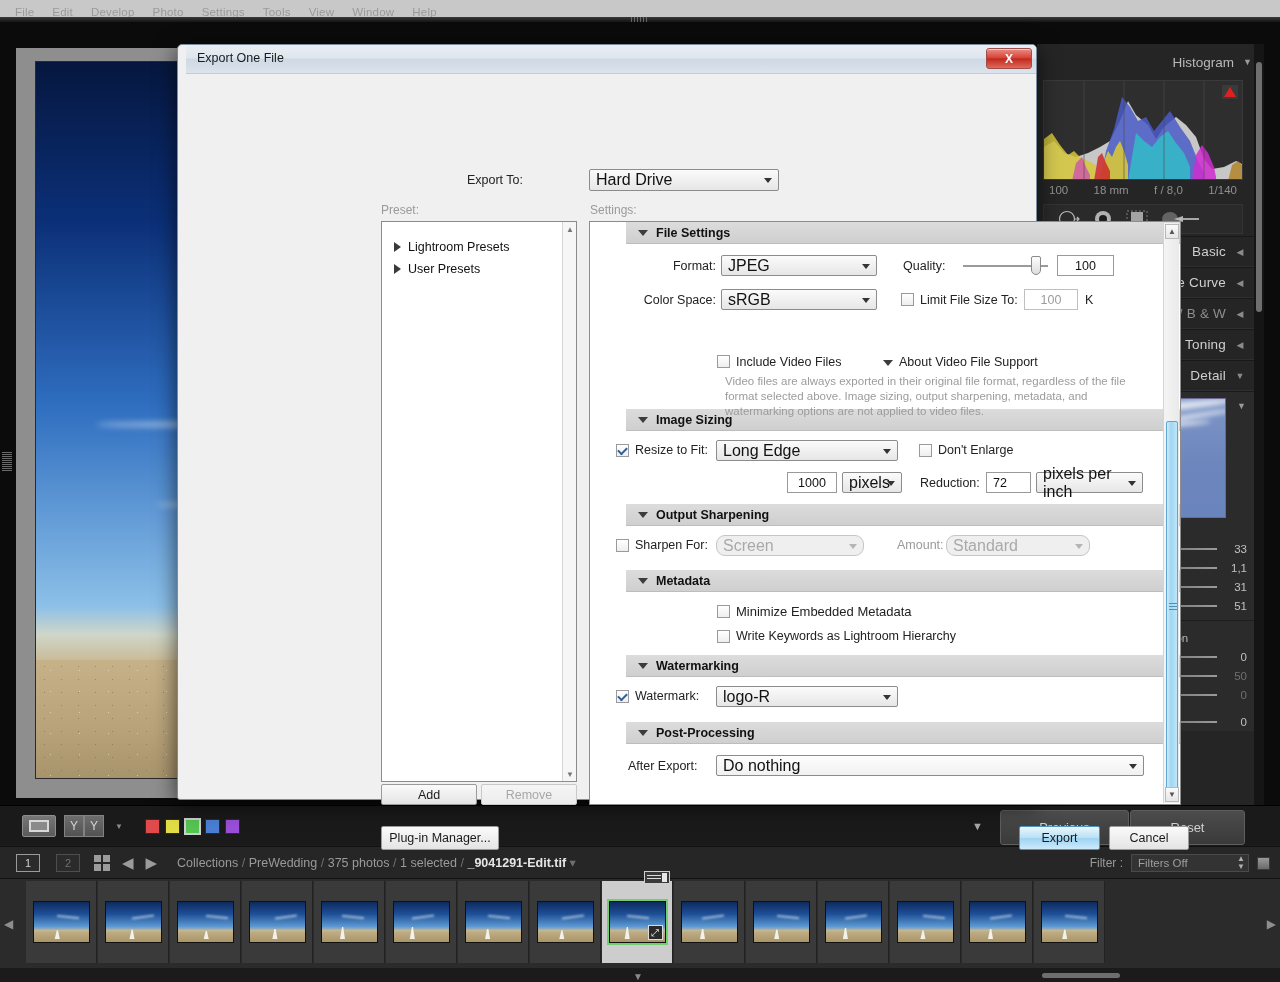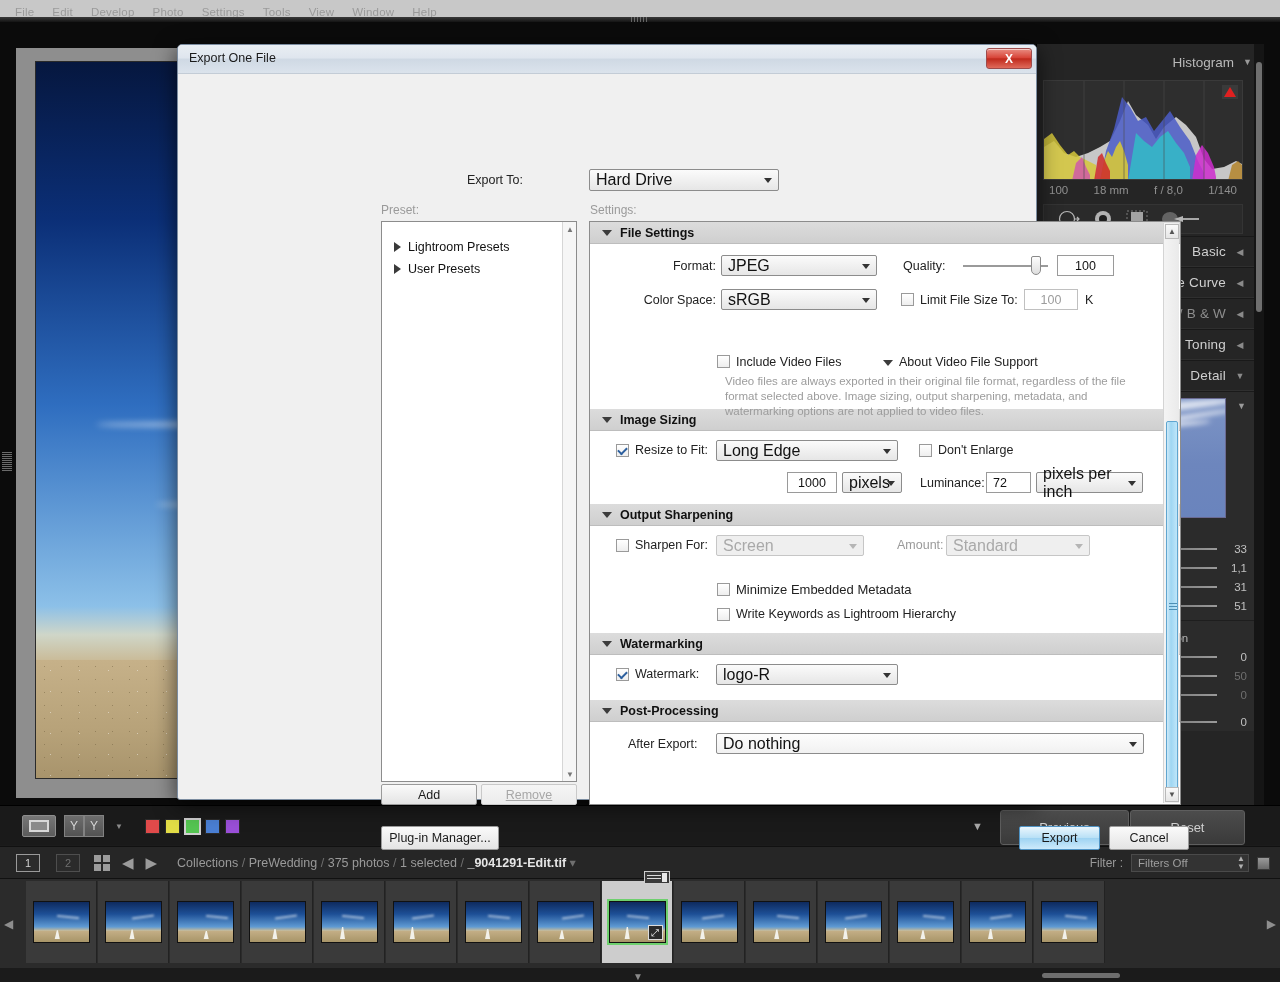--- a/index.html
+++ b/index.html
@@ -157,21 +157,21 @@
        background:repeating-linear-gradient(#ddd 0 1px, transparent 1px 3px);}
   .cellflag .bx{ width:5px;height:9px;background:#e8e8e8;}
   #fs-bottom{ position:absolute; left:0; bottom:0; width:1280px; height:14px; background:#1b1b1b;}
   #fs-scroll{ position:absolute; left:1042px; bottom:4px; width:78px; height:5px; background:#6e6e6e; border-radius:3px;}
   #fs-caret{ position:absolute; left:633px; bottom:0px; color:#8a8a8a; font-size:10px;}
 
   
   #dlg { position:absolute; left:177px; top:44px; width:860px; height:756px;
          background:#f0f0f0; border:1px solid #7b8ca0; border-radius:5px 5px 3px 3px;
          box-shadow:0 5px 22px rgba(0,0,0,.65); }
-  #dlg-title{ position:absolute; left:0; top:0; right:0; height:29px;
+  #dlg-title{ position:absolute; left:8px; top:0; right:0; height:29px;
               background:linear-gradient(#e9eef3 0%, #dfe6ee 45%, #cfd9e4 52%, #dbe3ec 100%);
               border-radius:4px 4px 0 0; border-bottom:1px solid #c3ccd6; }
   #dlg-title .t{ position:absolute; left:11px; top:6px; color:#1a1a1a; font-size:12.5px;}
   #closebtn{ position:absolute; right:4px; top:3px; width:46px; height:21px; border-radius:3px;
              border:1px solid #9d4b4b; background:linear-gradient(#e98d82 0%,#d8463a 45%,#c02a1d 52%,#e06a5b 100%);
              color:#fff; font-size:12px; font-weight:bold; display:flex; align-items:center; justify-content:center;
              box-shadow:inset 0 1px 0 rgba(255,255,255,.55);}
   #dlg-body{ position:absolute; left:0; top:29px; right:0; bottom:0; background:#f0f0f0;
              border-radius:0 0 3px 3px;}
 
@@ -181,51 +181,51 @@
   
   #exportto-lbl{ position:absolute; left:240px; top:99px; width:105px; }
   #exportto-sel{ position:absolute; left:411px; top:95px; width:190px; height:22px;}
 
   .combo{ background:linear-gradient(#fbfbfb,#e6e6e6); border:1px solid #8c8c8c; border-radius:2px;
           display:flex; align-items:center; padding:0 20px 0 6px; color:#111; font-size:16px;
           position:relative; }
   .combo.flat{ background:linear-gradient(#fdfdfd,#f1f1f1); }
   .combo .ar{ position:absolute; right:6px; top:50%; margin-top:-2px; width:0;height:0;
               border-left:4px solid transparent;border-right:4px solid transparent;border-top:5px solid #333;}
-  .combo.dis{ background:#efefef; border-color:#c6c6c6; color:#a9a9a9;}
+  .combo.dis{ background:#efefef; border-color:#c6c6c6; color:#a9a9a9;border-radius:9px;}
   .combo.dis .ar{ border-top-color:#b5b5b5; }
   .txtbox{ background:#fff; border:1px solid #9a9a9a; color:#111; font-size:12.5px;
            display:flex; align-items:center; padding:0 6px; }
   .txtbox.center{ justify-content:center; }
   .txtbox.dimb{ color:#9c9c9c; border-color:#c0c0c0;}
 
   #preset-lbl{ position:absolute; left:203px; top:129px; }
   #settings-lbl{ position:absolute; left:412px; top:129px; }
 
   #presetlist{ position:absolute; left:203px; top:147px; width:196px; height:561px;
                background:#fff; border:1px solid #8c8c8c; }
   .pitem{ display:flex; align-items:center; gap:7px; padding:4px 0 4px 12px; color:#111; font-size:12.5px;}
   .pitem .tri{ width:0;height:0;border-top:5px solid transparent;border-bottom:5px solid transparent;
                border-left:7px solid #3a3a3a;}
   #pl-scroll{ position:absolute; right:0; top:0; width:14px; height:100%; background:#f6f6f6;
               border-left:1px solid #d6d6d6;}
   .scar{ width:14px; height:14px; display:flex; align-items:center; justify-content:center; color:#777; font-size:8px;}
 
   #addbtn{ position:absolute; left:203px; top:710px; width:96px; height:21px;}
-  #rembtn{ position:absolute; left:303px; top:710px; width:96px; height:21px;text-decoration:underline;}
+  #rembtn{ position:absolute; left:303px; top:710px; width:96px; height:21px;}
   .btn{ background:linear-gradient(#fafafa,#e4e4e4); border:1px solid #9a9a9a; border-radius:2px;
         display:flex; align-items:center; justify-content:center; color:#1a1a1a; font-size:12.5px;}
   .btn.dis{ color:#a7a7a7; border-color:#c9c9c9; background:linear-gradient(#f5f5f5,#ececec);}
   .btn.primary{ background:linear-gradient(#eaf6fd,#b8e0f6 50%,#9ed3f2 51%,#cdeafb);
                 border:1px solid #4f93c4; }
 
   #settingspane{ position:absolute; left:411px; top:147px; width:592px; height:584px;
                  background:#fff; border:1px solid #8c8c8c; overflow:hidden;}
   .sect-head{ height:22px; background:linear-gradient(#dcdcdc,#cfcfcf); border-bottom:1px solid #bdbdbd;
-              display:flex; align-items:center; padding-left:12px; gap:8px; }
+              display:flex; align-items:center; padding-left:12px; gap:8px;margin-left:36px; }
   .sect-head .tri{ width:0;height:0;border-left:5px solid transparent;border-right:5px solid transparent;
                    border-top:6px solid #3c3c3c;}
   .sect-head .nm{ font-weight:bold; color:#111; font-size:12.5px;}
   .sect-body{ position:relative; background:#fff; }
 
   .chk{ width:13px; height:13px; border:1px solid #9a9a9a; background:linear-gradient(#fff,#eee);
         display:inline-flex; align-items:center; justify-content:center; }
   .chk.on::after{ content:""; width:7px;height:4px; border-left:2px solid #2c5f9e; border-bottom:2px solid #2c5f9e;
                   transform:rotate(-45deg); margin-bottom:2px;}
 
@@ -699,21 +699,21 @@
           <i class="ar"></i>
         </div>
         <span class="chk" style="position:absolute;left:329px;top:13px;"></span>
         <span style="position:absolute;left:348px;top:12px;color:#222;font-size:12.5px;">Don't Enlarge</span>
 
         <div class="txtbox center" style="position:absolute;left:197px;top:41px;width:50px;height:21px;">1000</div>
         <div class="combo" style="position:absolute;left:252px;top:41px;width:60px;height:21px;">
           <span>pixels</span>
           <i class="ar"></i>
         </div>
-        <span style="position:absolute;left:330px;top:45px;color:#222;font-size:12.5px;">Luminance:</span>
+        <span style="position:absolute;left:330px;top:45px;color:#222;font-size:12.5px;">Reduction:</span>
         <div class="txtbox" style="position:absolute;left:396px;top:41px;width:45px;height:21px;">72</div>
         <div class="combo" style="position:absolute;left:446px;top:41px;width:107px;height:21px;">
           <span>pixels per inch</span>
           <i class="ar"></i>
         </div>
       </div>
 
       <div class="sect-head">
         <i class="tri"></i>
         <span class="nm">Output Sharpening</span>
@@ -725,20 +725,24 @@
           <span>Screen</span>
           <i class="ar"></i>
         </div>
         <span class="dim" style="position:absolute;left:307px;top:12px;font-size:12.5px;">Amount:</span>
         <div class="combo dis" style="position:absolute;left:356px;top:9px;width:144px;height:21px;">
           <span>Standard</span>
           <i class="ar"></i>
         </div>
       </div>
 
+      <div class="sect-head">
+        <i class="tri"></i>
+        <span class="nm">Metadata</span>
+      </div>
       <div class="sect-body" style="height:63px;">
         <span class="chk" style="position:absolute;left:127px;top:13px;"></span>
         <span style="position:absolute;left:146px;top:12px;color:#222;font-size:13px;">Minimize Embedded Metadata</span>
         <span class="chk" style="position:absolute;left:127px;top:38px;"></span>
         <span style="position:absolute;left:146px;top:37px;color:#222;font-size:12.5px;">Write Keywords as Lightroom Hierarchy</span>
       </div>
 
       <div class="sect-head">
         <i class="tri"></i>
         <span class="nm">Watermarking</span>

